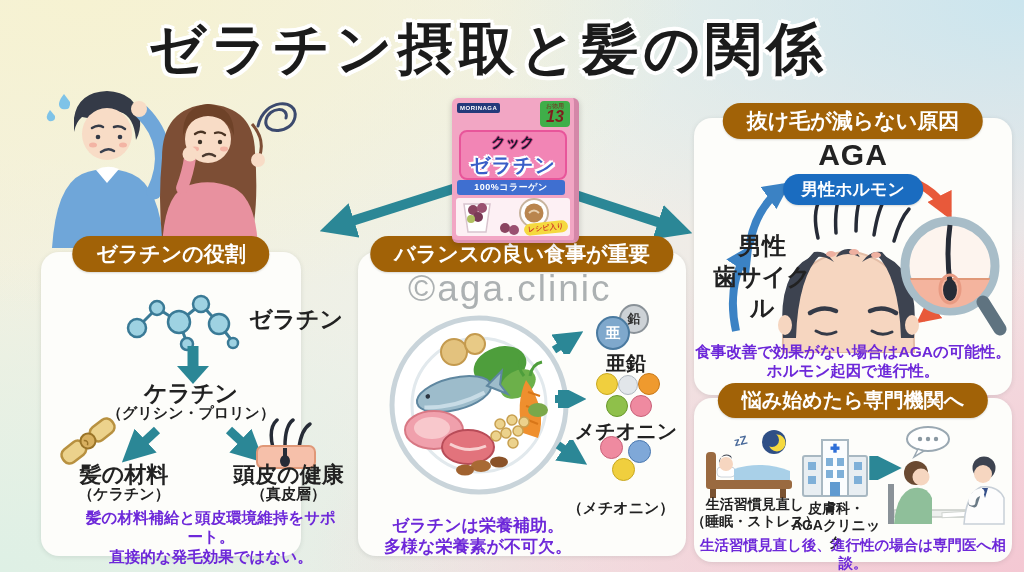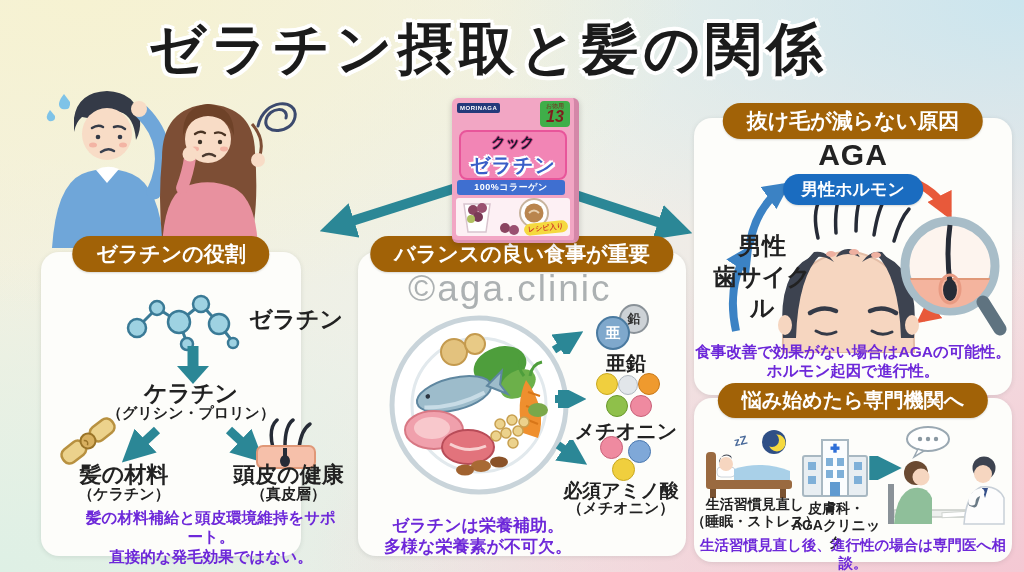--- a/index.html
+++ b/index.html
@@ -280,21 +280,20 @@
     <div class="abs b ctr" style="left:208px;top:166px;width:120px;font-size:20px;">メチオニン</div>
 
     <svg class="abs" style="left:196px;top:188px" width="34" height="28" viewBox="0 0 34 28">
       <line x1="4" y1="5" x2="26" y2="20" stroke="#2b8796" stroke-width="8" marker-end="url(#ah-teal)"></line>
     </svg>
     <div class="abs" style="left:242px;top:184px;width:60px;height:42px;">
       <span class="dot" style="left:0;top:0;width:21px;height:21px;background:#ef8aa0;border:1.5px solid #c86078;"></span>
       <span class="dot" style="left:28px;top:4px;width:21px;height:21px;background:#7fa8d8;border:1.5px solid #4a78b0;"></span>
       <span class="dot" style="left:12px;top:22px;width:21px;height:21px;background:#f0cf3e;border:1.5px solid #c8a820;"></span>
     </div>
-    <div class="abs b ctr" style="left:198px;top:226px;width:130px;font-size:19px;">必須アミノ酸</div>
     <div class="abs b ctr" style="left:198px;top:247px;width:130px;font-size:15px;">（メチオニン）</div>
 
     <div class="abs footer-note" style="top:263px;font-size:17px;left:-20px;width:280px;">
       <span>ゼラチンは栄養補助。</span><br>
       <span>多様な栄養素が不可欠。</span>
     </div>
   </div>
 
   <div class="panel" style="left:694px;top:118px;width:318px;height:277px;">
     <div class="pill" style="top:-15px;font-size:21px;">抜け毛が減らない原因</div>

